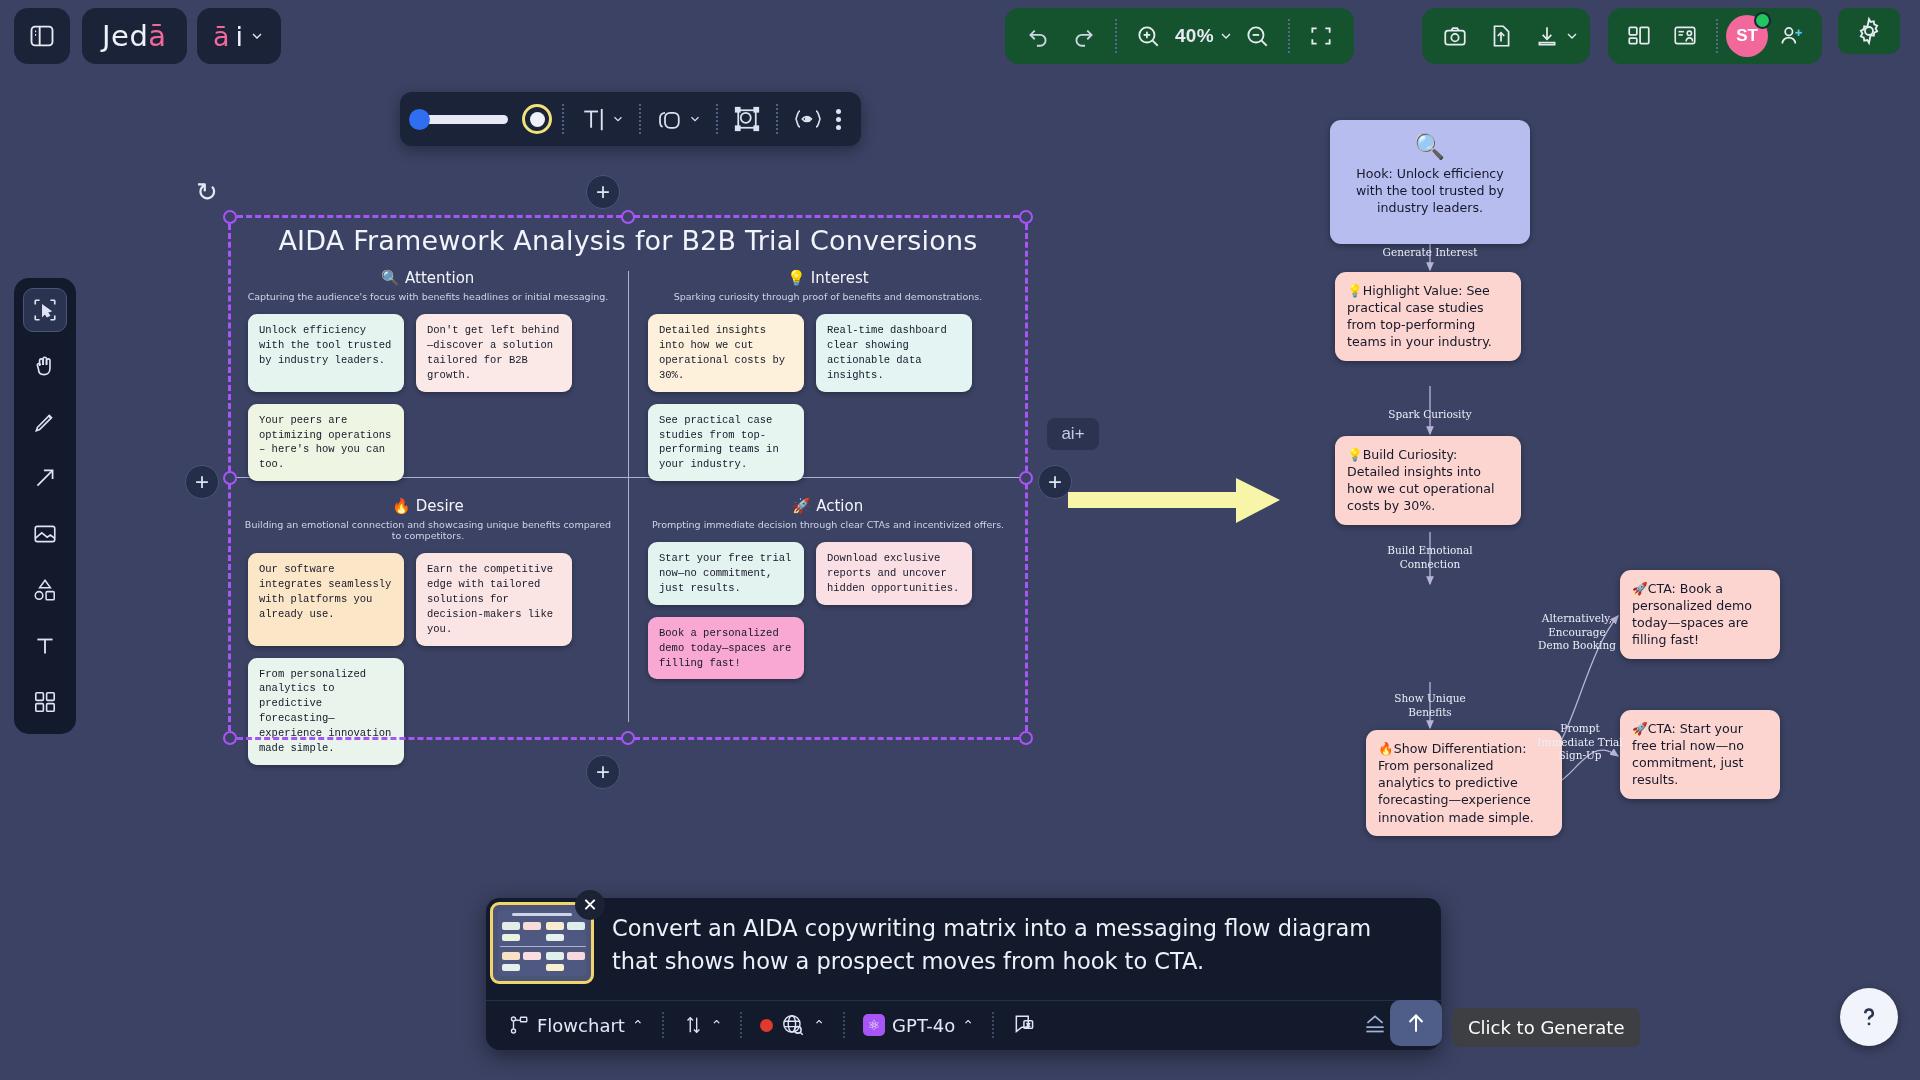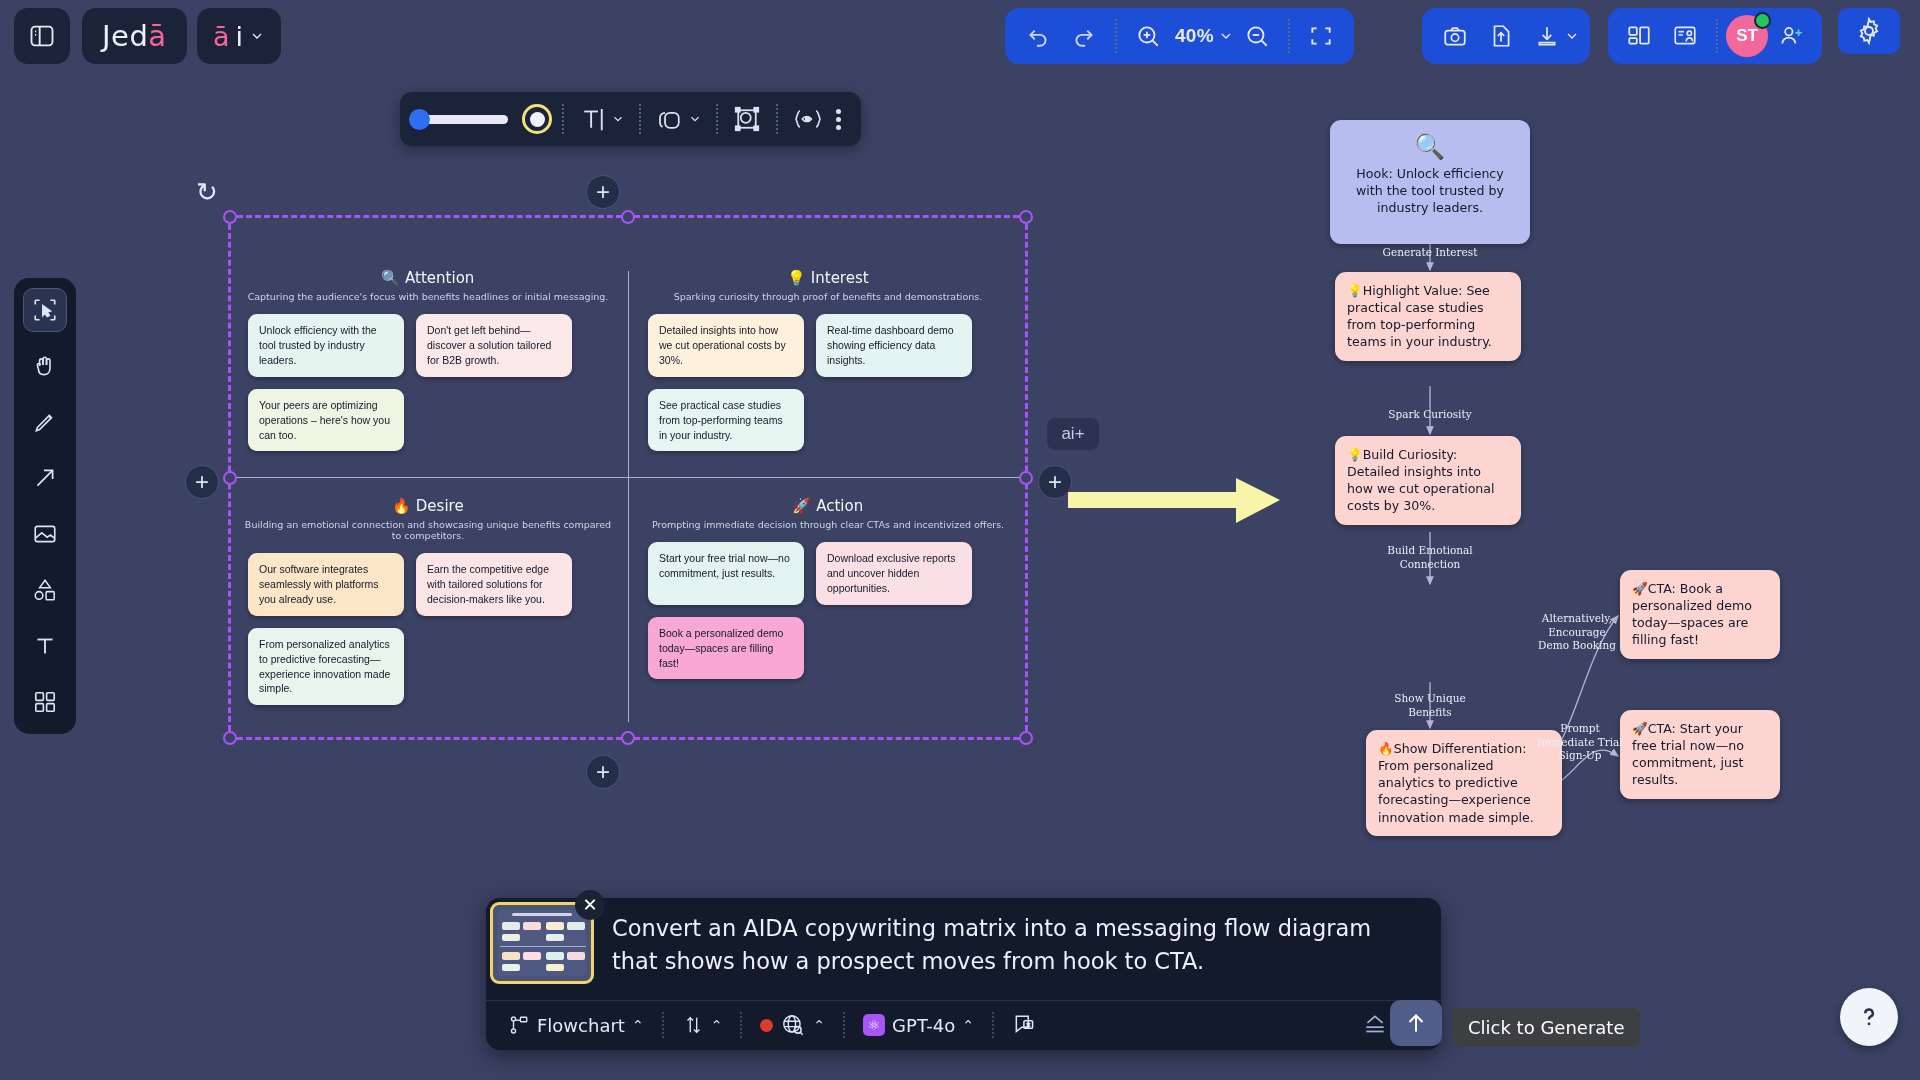--- a/index.html
+++ b/index.html
@@ -8,21 +8,21 @@
     background:#3b4263;
     font-family:"Liberation Sans", sans-serif;
     color:#e8eaf2;
     position:relative;
   }
   
   #canvas-bg{position:absolute;inset:0;background:#3b4263;}
 
   
   #topbar{position:absolute;top:0;left:0;width:1920px;height:82px;z-index:40;}
-  .tb-pill{background:#1d4ed8;border-radius:14px;display:flex;align-items:center;height:56px;position:absolute;top:8px;}
+  .tb-pill{background:#14532d;border-radius:14px;display:flex;align-items:center;height:56px;position:absolute;top:8px;}
   .icon-btn{display:flex;align-items:center;justify-content:center;width:46px;height:46px;border-radius:10px;cursor:pointer;}
   .vdiv{width:0;height:34px;border-left:2px dotted #5b6690;margin:0 8px;}
 
   #panel-btn{position:absolute;left:14px;top:8px;width:56px;height:56px;background:#1b2338;border-radius:14px;display:flex;align-items:center;justify-content:center;cursor:pointer;}
   #logo-btn{position:absolute;left:82px;top:8px;height:56px;padding:0 20px;background:#1b2338;border-radius:14px;display:flex;align-items:center;cursor:pointer;}
   .logo-text{font-size:29px;letter-spacing:.5px;color:#eef1fa;font-family:"DejaVu Sans",sans-serif;}
   .logo-accent{color:#f2689b;}
   #ai-btn{position:absolute;left:197px;top:8px;height:56px;padding:0 16px;background:#1b2338;border-radius:14px;display:flex;align-items:center;gap:6px;cursor:pointer;}
   .ai-text{font-size:27px;color:#f2689b;font-family:"DejaVu Sans",sans-serif;}
   .ai-i{color:#eef1fa;}
@@ -59,21 +59,21 @@
   
   #matrix{position:absolute;inset:0;}
   #matrix-title{position:absolute;top:10px;left:0;width:100%;text-align:center;font-size:27px;color:#f2f4fb;font-family:"DejaVu Sans",sans-serif;letter-spacing:.2px;}
   #vline{position:absolute;left:50%;top:56px;bottom:18px;width:1px;background:#aab2d0;}
   #hline{position:absolute;left:0;right:0;top:262px;height:1px;background:#aab2d0;}
   .quad{position:absolute;width:50%;padding:0 12px;}
   .q-head{text-align:center;font-size:15px;color:#f5f6fb;margin-top:14px;font-family:"DejaVu Sans",sans-serif;}
   .q-sub{text-align:center;font-size:9.5px;color:#ced4e8;margin-top:4px;font-family:"DejaVu Sans",sans-serif;}
   .cards{display:flex;flex-wrap:wrap;gap:12px;margin-top:12px;padding:0 8px;}
   .card{width:156px;min-height:50px;border-radius:9px;padding:9px 11px;font-size:10.5px;line-height:1.42;color:#15182a;
-        box-shadow:0 2px 5px rgba(0,0,0,.3);font-family:Liberation Sans, sans-serif;}
+        box-shadow:0 2px 5px rgba(0,0,0,.3);font-family:Liberation Mono, monospace;}
 
   
   #big-arrow{position:absolute;left:1068px;top:478px;z-index:9;}
 
   
   #ai-badge{position:absolute;left:1047px;top:418px;width:52px;height:32px;background:#2b3350;border-radius:8px;display:flex;align-items:center;justify-content:center;color:#c5cbe0;font-size:17px;z-index:12;cursor:pointer;}
 
   
   #flow{position:absolute;left:1330px;top:120px;width:600px;height:860px;z-index:8;}
   .fnode{position:absolute;border-radius:11px;padding:10px 12px;font-size:12.6px;line-height:1.36;color:#16192b;
@@ -123,20 +123,21 @@
 </div>
 
 <div id="rot-handle">↻</div>
 <div class="plus-btn" style="left:586px;top:175px;">+</div>
 <div class="plus-btn" style="left:586px;top:755px;">+</div>
 <div class="plus-btn" style="left:185px;top:465px;">+</div>
 <div class="plus-btn" style="left:1038px;top:465px;">+</div>
 
 <div id="matrix-wrap">
   <div id="matrix">
+    <div id="matrix-title">AIDA Framework Analysis for B2B Trial Conversions</div>
     <div id="vline"></div>
     <div id="hline"></div>
 
     <div class="quad" style="left:0;top:40px;">
       <div class="q-head">
         <span>🔍</span>
         <span>Attention</span>
       </div>
       <div class="q-sub">Capturing the audience's focus with benefits headlines or initial messaging.</div>
       <div class="cards">
@@ -147,21 +148,21 @@
     </div>
 
     <div class="quad" style="left:50%;top:40px;">
       <div class="q-head">
         <span>💡</span>
         <span>Interest</span>
       </div>
       <div class="q-sub">Sparking curiosity through proof of benefits and demonstrations.</div>
       <div class="cards">
         <div class="card" style="background:#fdf1db">Detailed insights into how we cut operational costs by 30%.</div>
-        <div class="card" style="background:#e4f4f2">Real-time dashboard demo showing efficiency data insights.</div>
+        <div class="card" style="background:#e4f4f2">Real-time dashboard clear showing actionable data insights.</div>
         <div class="card" style="background:#e7f5f1">See practical case studies from top-performing teams in your industry.</div>
       </div>
     </div>
 
     <div class="quad" style="left:0;top:268px;">
       <div class="q-head">
         <span>🔥</span>
         <span>Desire</span>
       </div>
       <div class="q-sub">Building an emotional connection and showcasing unique benefits compared to competitors.</div>

